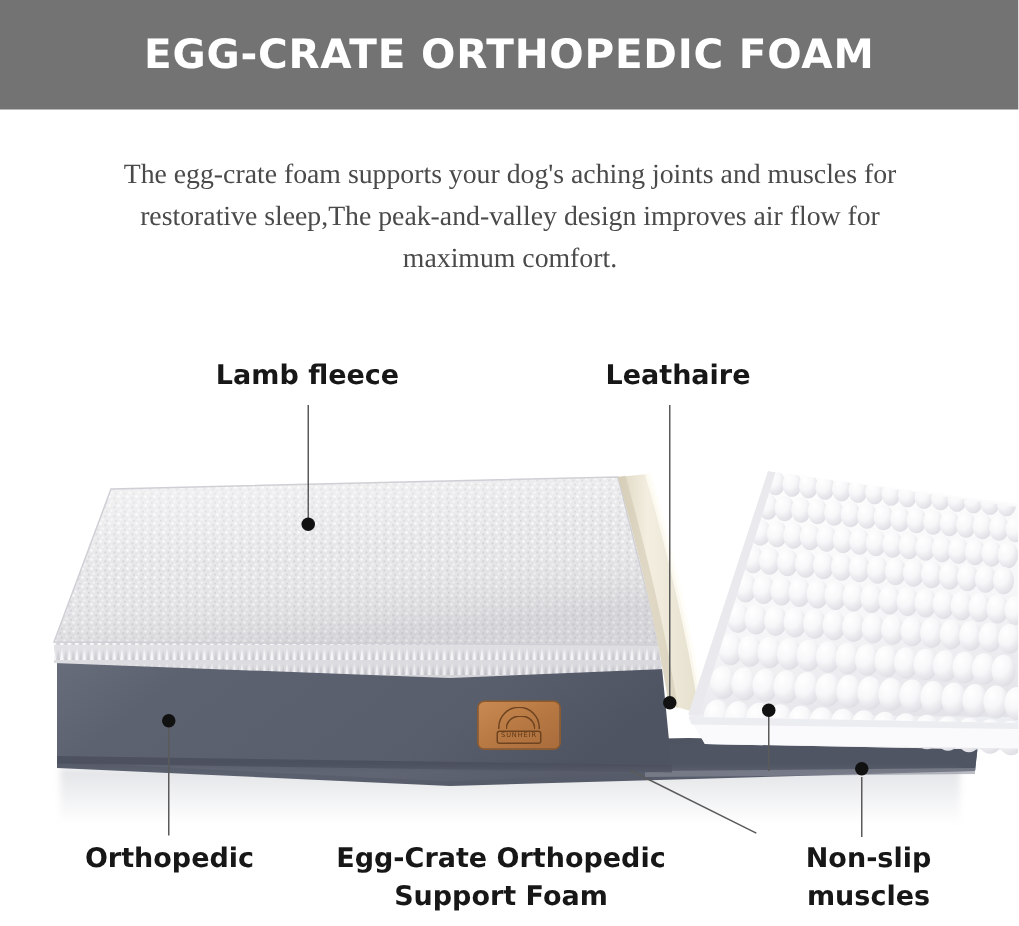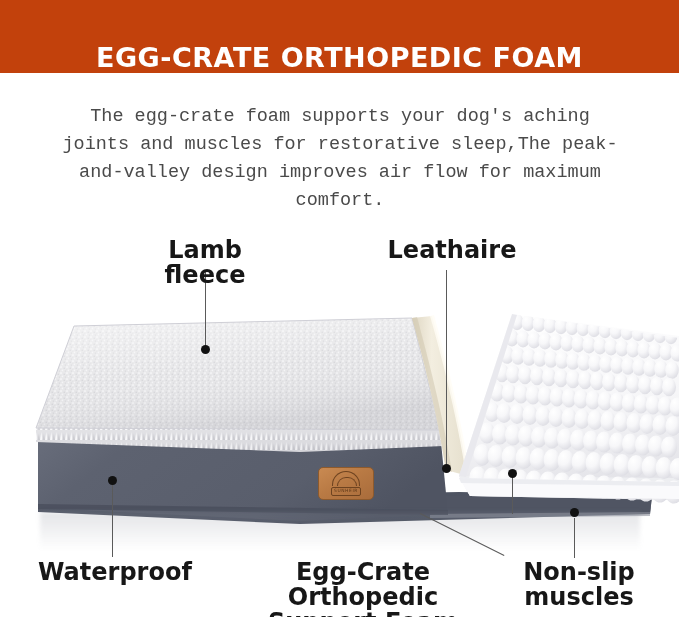--- a/index.html
+++ b/index.html
@@ -7,57 +7,57 @@
   body {
     font-family:"Liberation Sans", sans-serif;
     background:#ffffff;
     position:relative;
     overflow:hidden;
   }
 
   
   .banner {
     position:absolute; left:0; top:0; width:679px; height:73px;
-    background:#c2410c;
-    display:flex; align-items:flex-end; justify-content:center;
+    background:#737373;
+    display:flex; align-items:center; justify-content:center;
   }
   .banner-title {
     color:#ffffff;
     font-size:27px;
     font-weight:bold;
     letter-spacing:0.5px;
     white-space:nowrap;
     font-family:"DejaVu Sans", sans-serif;
   }
 
   
   .description {
     position:absolute; left:60px; top:103px; width:560px;
     text-align:center;
     color:#4a4a4a;
     font-size:18.5px;
     line-height:28px;
-    font-family:Liberation Mono, monospace;
+    font-family:Liberation Serif, serif;
   }
 
   
   .label {
     position:absolute;
     color:#171717;
     font-weight:bold;
-    font-size:24px;
+    font-size:18px;
     line-height:25px;
     font-family:"DejaVu Sans", sans-serif;
     white-space:pre-line;
     text-align:center;
   }
   #label-lamb-fleece  { left:125px; top:238px; width:160px; }
   #label-waterproof   { left:372px; top:238px; width:160px; }
   #label-leathaire    { left:38px;  top:560px; width:150px; }
-  #label-egg-crate    { left:223px; top:560px; width:280px; }
+  #label-egg-crate    { left:194px; top:560px; width:280px; }
   #label-nonslip      { left:512px; top:560px; width:134px; }
 
   
   .leader { position:absolute; background:#5a5a5a; }
   .leader.v { width:1.3px; }
   .dot {
     position:absolute; width:9px; height:9px; border-radius:50%;
     background:#111111;
   }
   #leader-lamb-v   { left:205px; top:270px;  height:80px; }
@@ -404,17 +404,17 @@
 
 <div class="leader v" id="leader-egg-v"></div>
 <div class="leader" id="leader-egg-d"></div>
 <div class="dot" id="dot-egg"></div>
 
 <div class="leader v" id="leader-non-v"></div>
 <div class="dot" id="dot-nonslip"></div>
 
 <div class="label" id="label-lamb-fleece">Lamb fleece</div>
 <div class="label" id="label-waterproof">Leathaire</div>
-<div class="label" id="label-leathaire">Waterproof</div>
+<div class="label" id="label-leathaire">Orthopedic</div>
 <div class="label" id="label-egg-crate">Egg-Crate Orthopedic
 Support Foam</div>
 <div class="label" id="label-nonslip">Non-slip
 muscles</div>
 
 </body></html>

